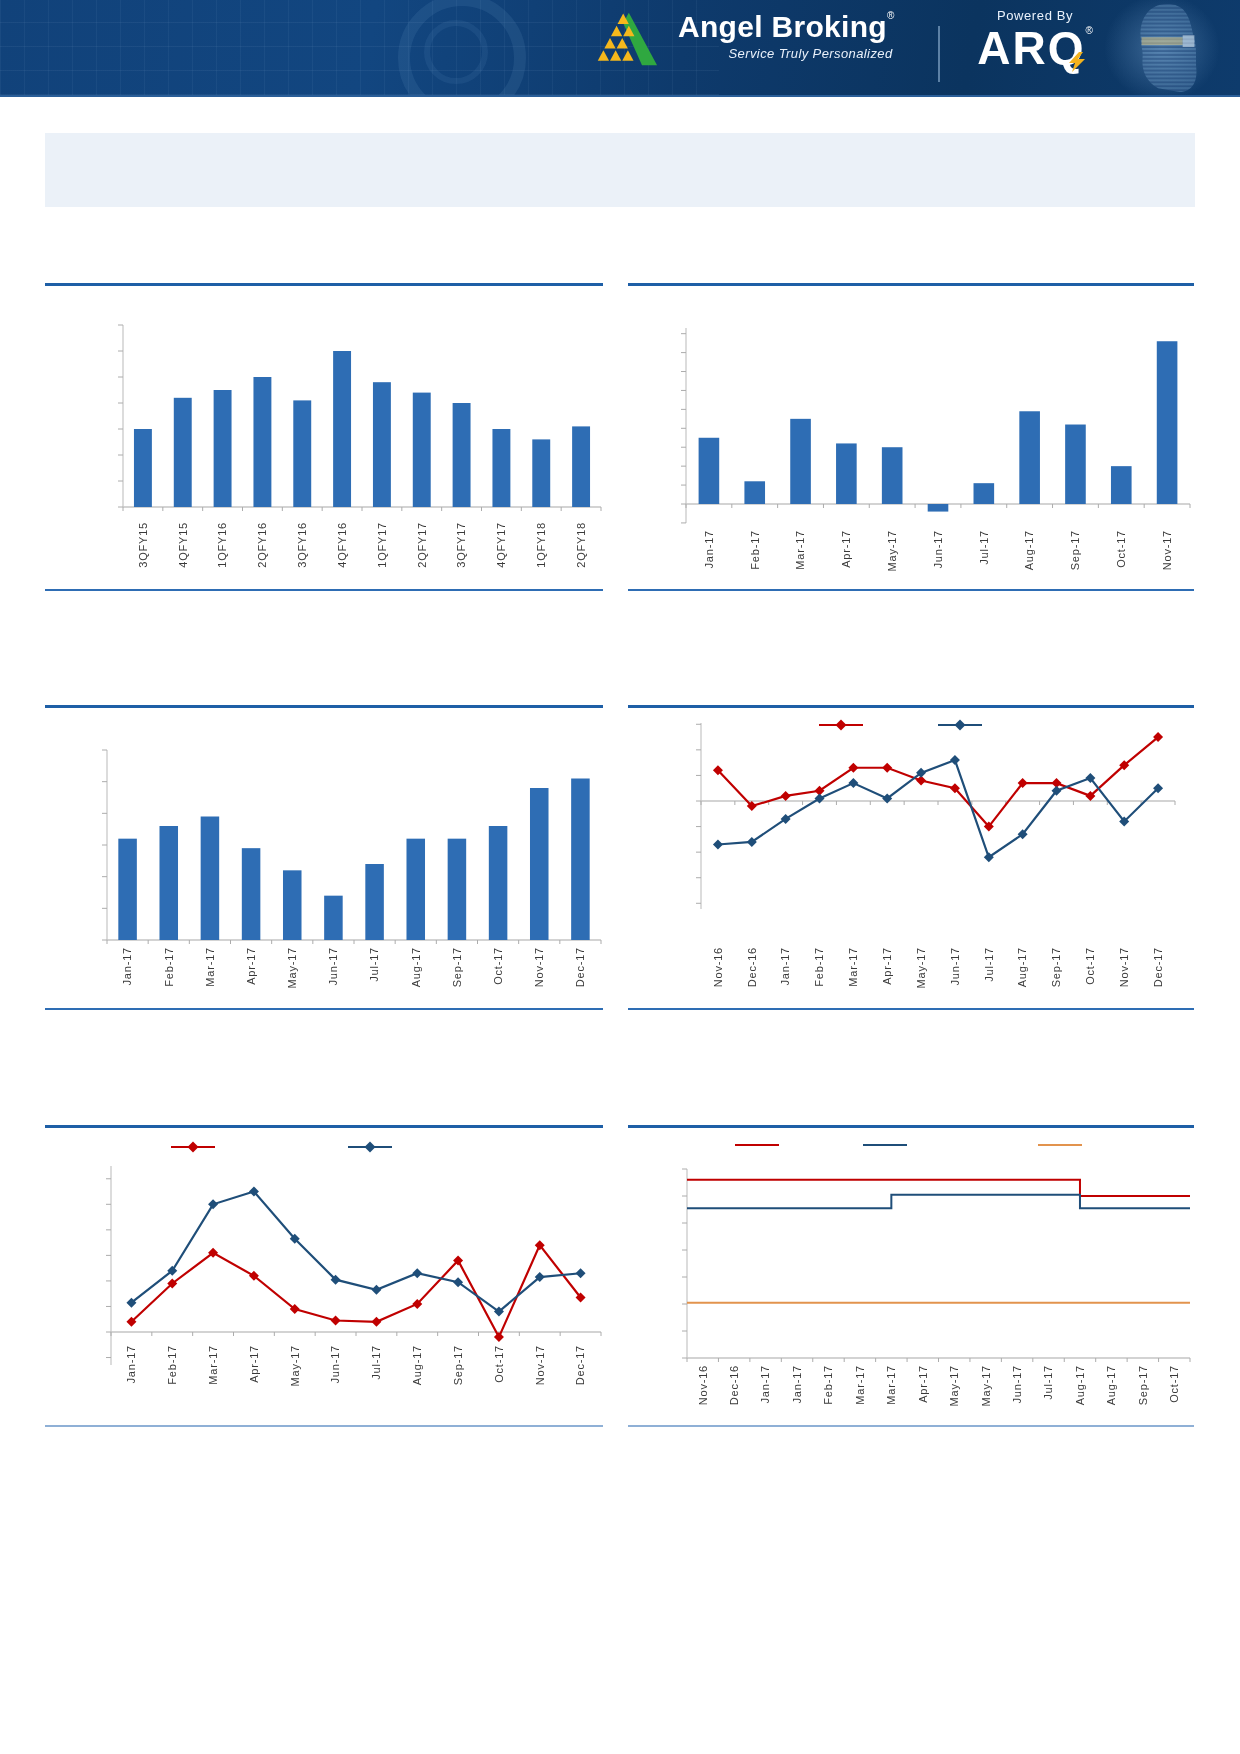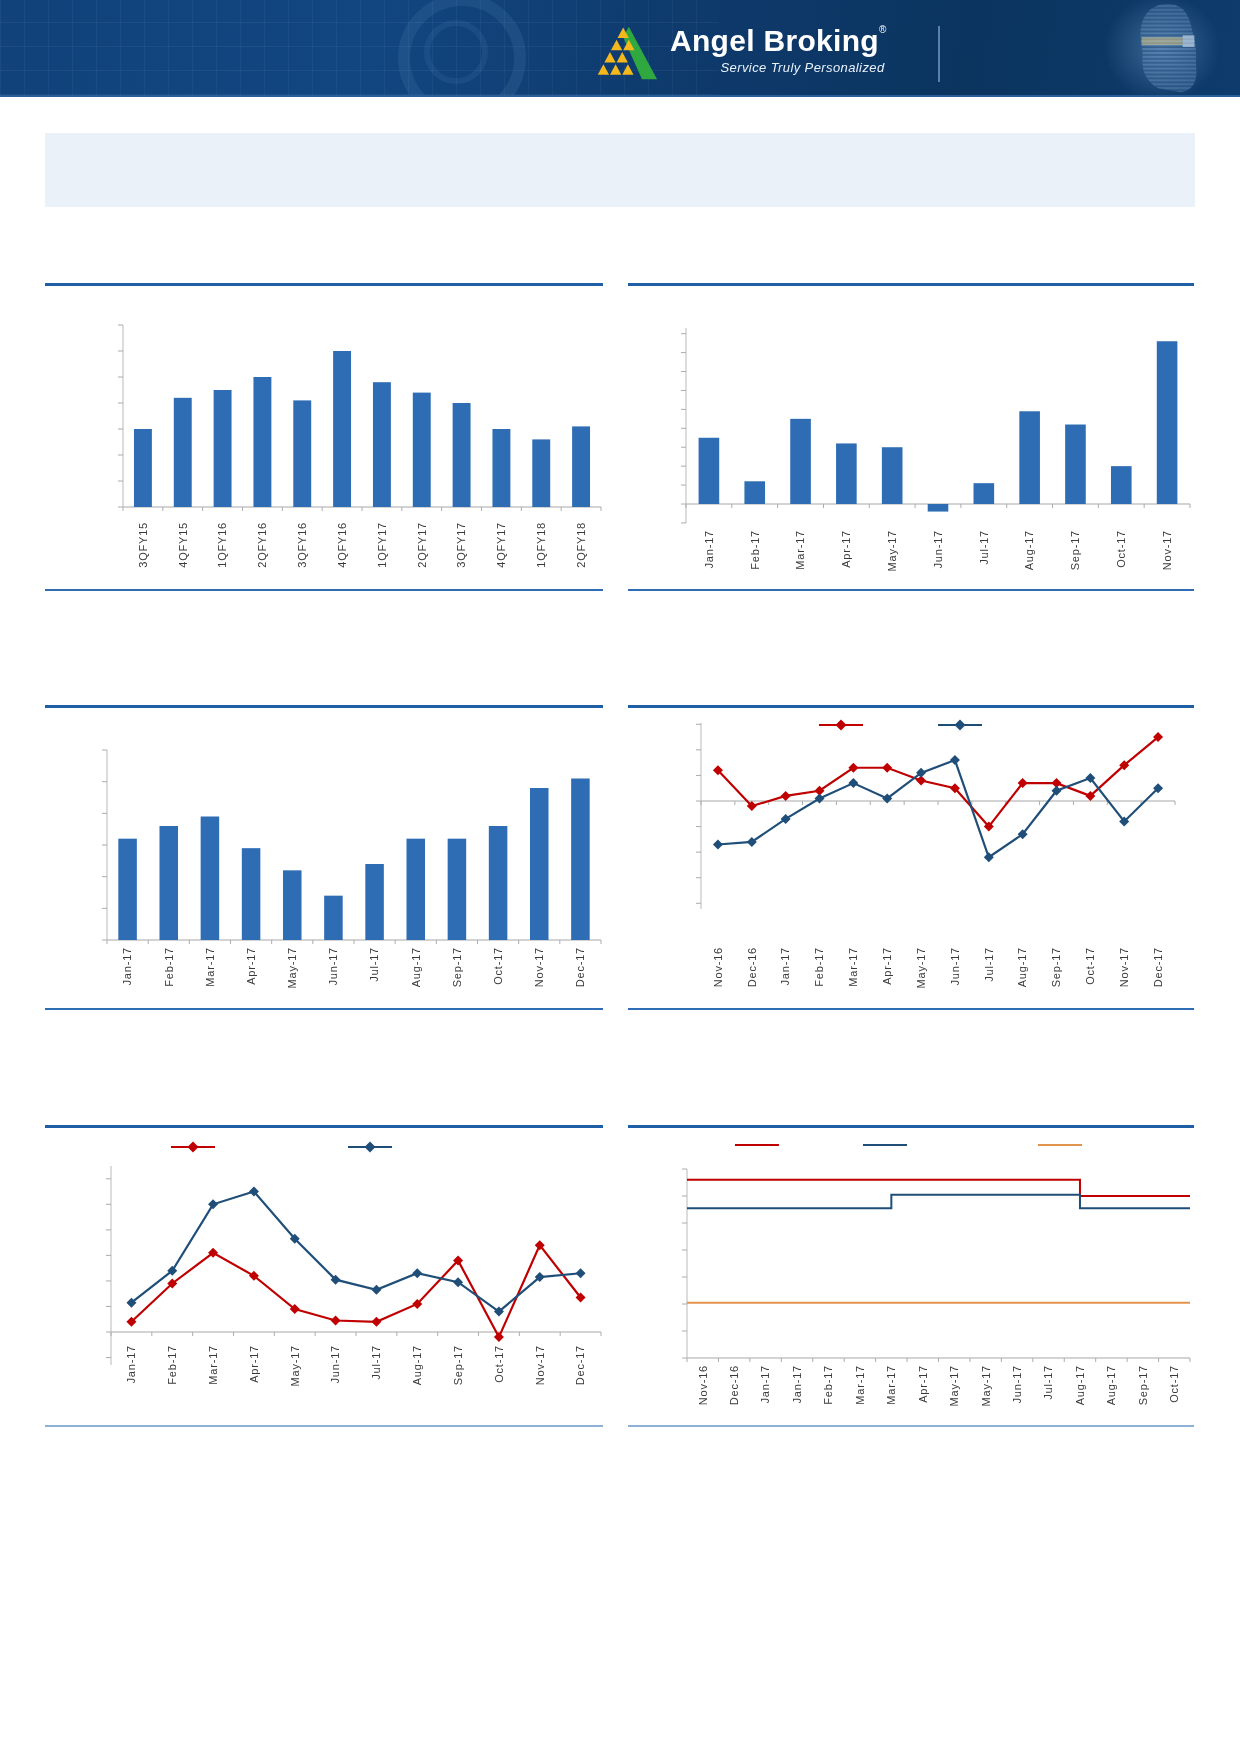--- a/index.html
+++ b/index.html
@@ -12,21 +12,21 @@
           background:linear-gradient(100deg,#11427A 0%,#124680 30%,#0E3A6C 55%,#0B345F 78%,#0E3B6C 100%);
           border-bottom:2px solid #2A5E98;overflow:hidden;}
   .banner-grid{position:absolute;left:0;top:0;width:58%;height:100%;
           background:
             repeating-linear-gradient(0deg, rgba(173,205,235,.07) 0 1px, transparent 1px 24px),
             repeating-linear-gradient(90deg, rgba(173,205,235,.06) 0 1px, transparent 1px 24px);}
   .banner-ring{position:absolute;left:398px;top:-6px;width:104px;height:104px;border-radius:50%;
           border:12px solid rgba(120,170,215,.12);}
   .banner-ring2{position:absolute;left:424px;top:20px;width:52px;height:52px;border-radius:50%;
           border:6px solid rgba(120,170,215,.10);}
-  .brand{position:absolute;left:594px;top:24px;display:flex;gap:12px;align-items:flex-start;}
+  .brand{position:absolute;left:594px;top:10px;display:flex;gap:20px;align-items:flex-start;}
   .brand-text{display:flex;flex-direction:column;}
   .brand-name{color:#ffffff;font-size:30px;font-weight:700;letter-spacing:.3px;line-height:1.1;}
   .brand-name sup{font-size:10px;font-weight:400;vertical-align:18px;}
   .brand-tagline{color:#E9F1FB;font-size:13px;letter-spacing:.4px;text-align:right;margin-top:3px;padding-right:2px;font-style:italic;}
   .hdr-divider{position:absolute;left:938px;top:26px;width:2px;height:56px;background:rgba(173,205,235,.5);}
   .arq{position:absolute;left:950px;top:8px;width:170px;text-align:center;color:#fff;}
   .powered-by{font-size:13px;letter-spacing:.6px;color:#EAF2FC;}
   .arq-name{position:relative;display:inline-block;font-size:46px;font-weight:700;letter-spacing:2px;line-height:1.0;margin-top:2px;}
   .arq-name sup{font-size:10px;font-weight:400;vertical-align:30px;letter-spacing:0;}
   .arq-bolt{position:absolute;right:8px;bottom:-1px;}
@@ -69,20 +69,28 @@
         <polygon points="36,41 42,52 30,52" fill="#F5B81C"></polygon>
       </svg>
       <div class="brand-text">
         <div class="brand-name"><span>Angel Broking</span><sup>®</sup></div>
         <div class="brand-tagline">Service Truly Personalized</div>
       </div>
     </div>
 
     <div class="hdr-divider"></div>
 
+    <div class="arq">
+      <div class="powered-by">Powered By</div>
+      <div class="arq-name"><span>ARQ</span><sup>®</sup>
+        <svg class="arq-bolt" width="16" height="20" viewBox="0 0 16 20">
+          <polygon points="10,0 0,11 6,11 3,20 16,7 9,7 14,0" fill="#F2B21D"></polygon>
+        </svg>
+      </div>
+    </div>
 
     <div class="face-glow"></div>
     <svg class="face" viewBox="0 0 80 95">
       <defs>
         <pattern id="scan" width="5" height="4" patternUnits="userSpaceOnUse">
           <rect width="5" height="4" fill="rgba(150,195,235,0.30)"></rect>
           <rect y="2.2" width="5" height="1.8" fill="rgba(18,58,108,0.45)"></rect>
         </pattern>
       </defs>
       <path d="M40,3 C21,3 12,19 13,36 C13,45 16,51 15,59 C14,71 19,83 31,89 L53,93 C65,93 71,83 70,70 C69,58 71,46 67,36 C63,13 57,3 40,3 Z" fill="url(#scan)"></path>

